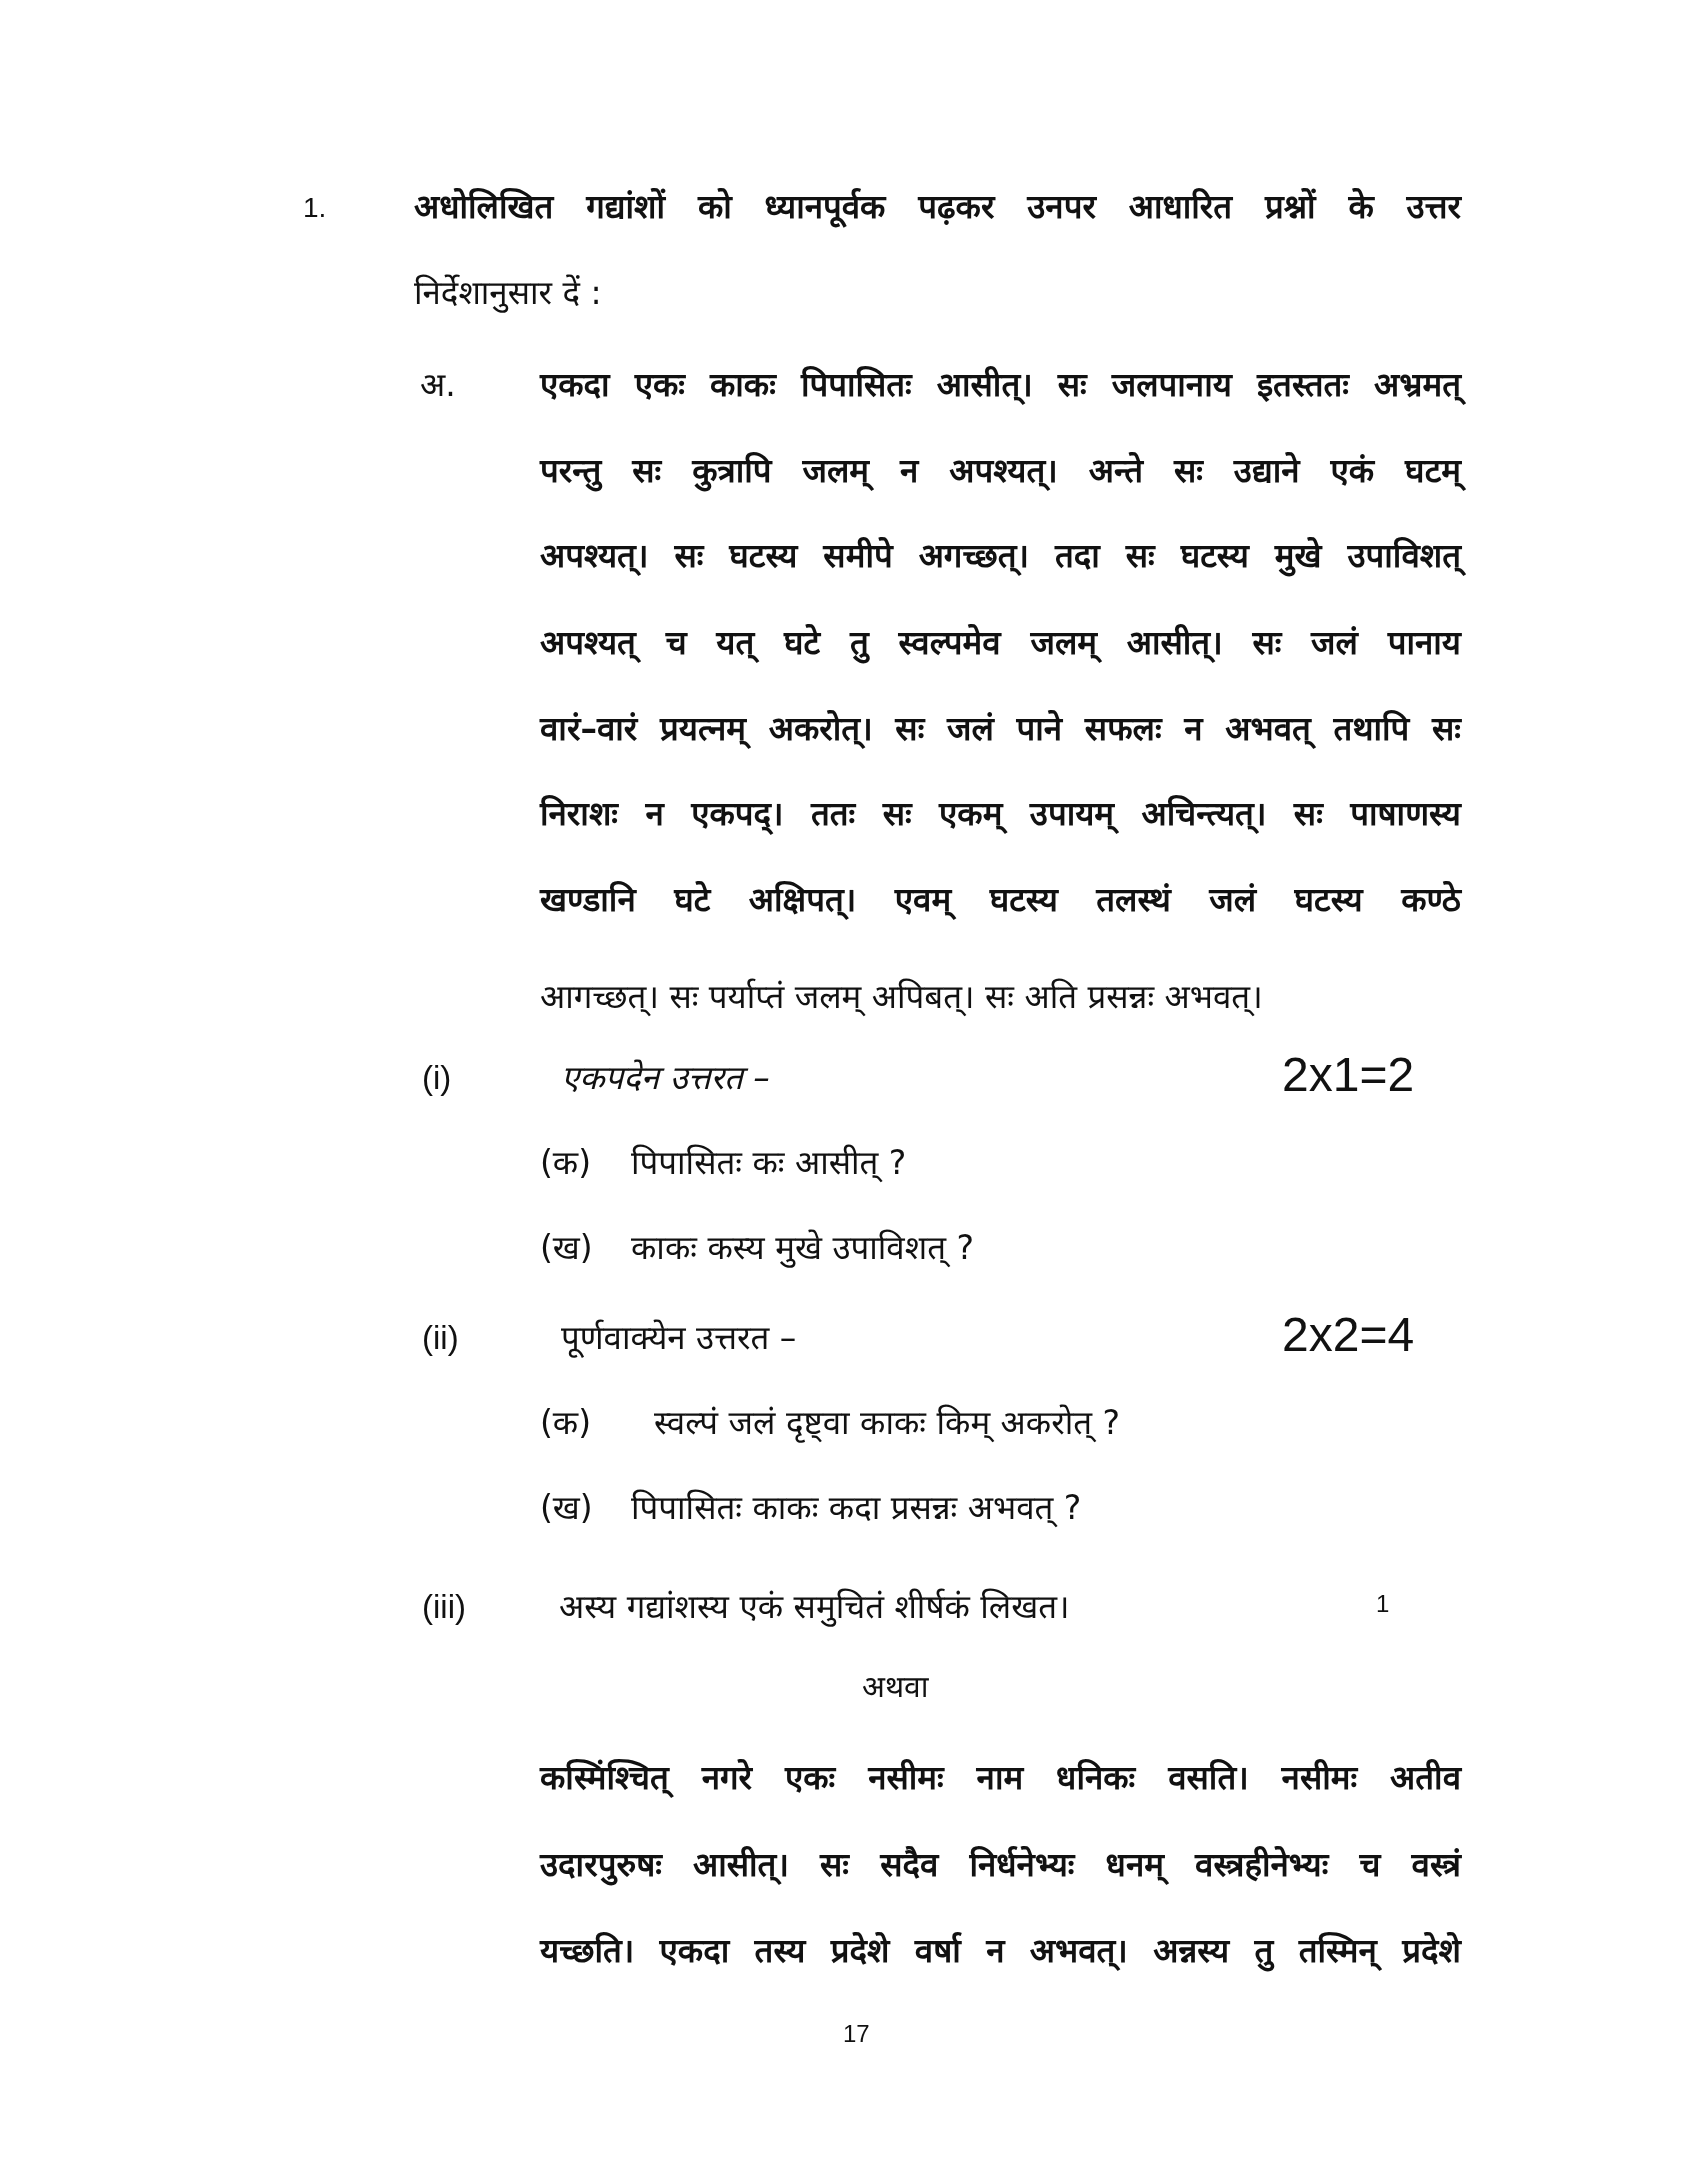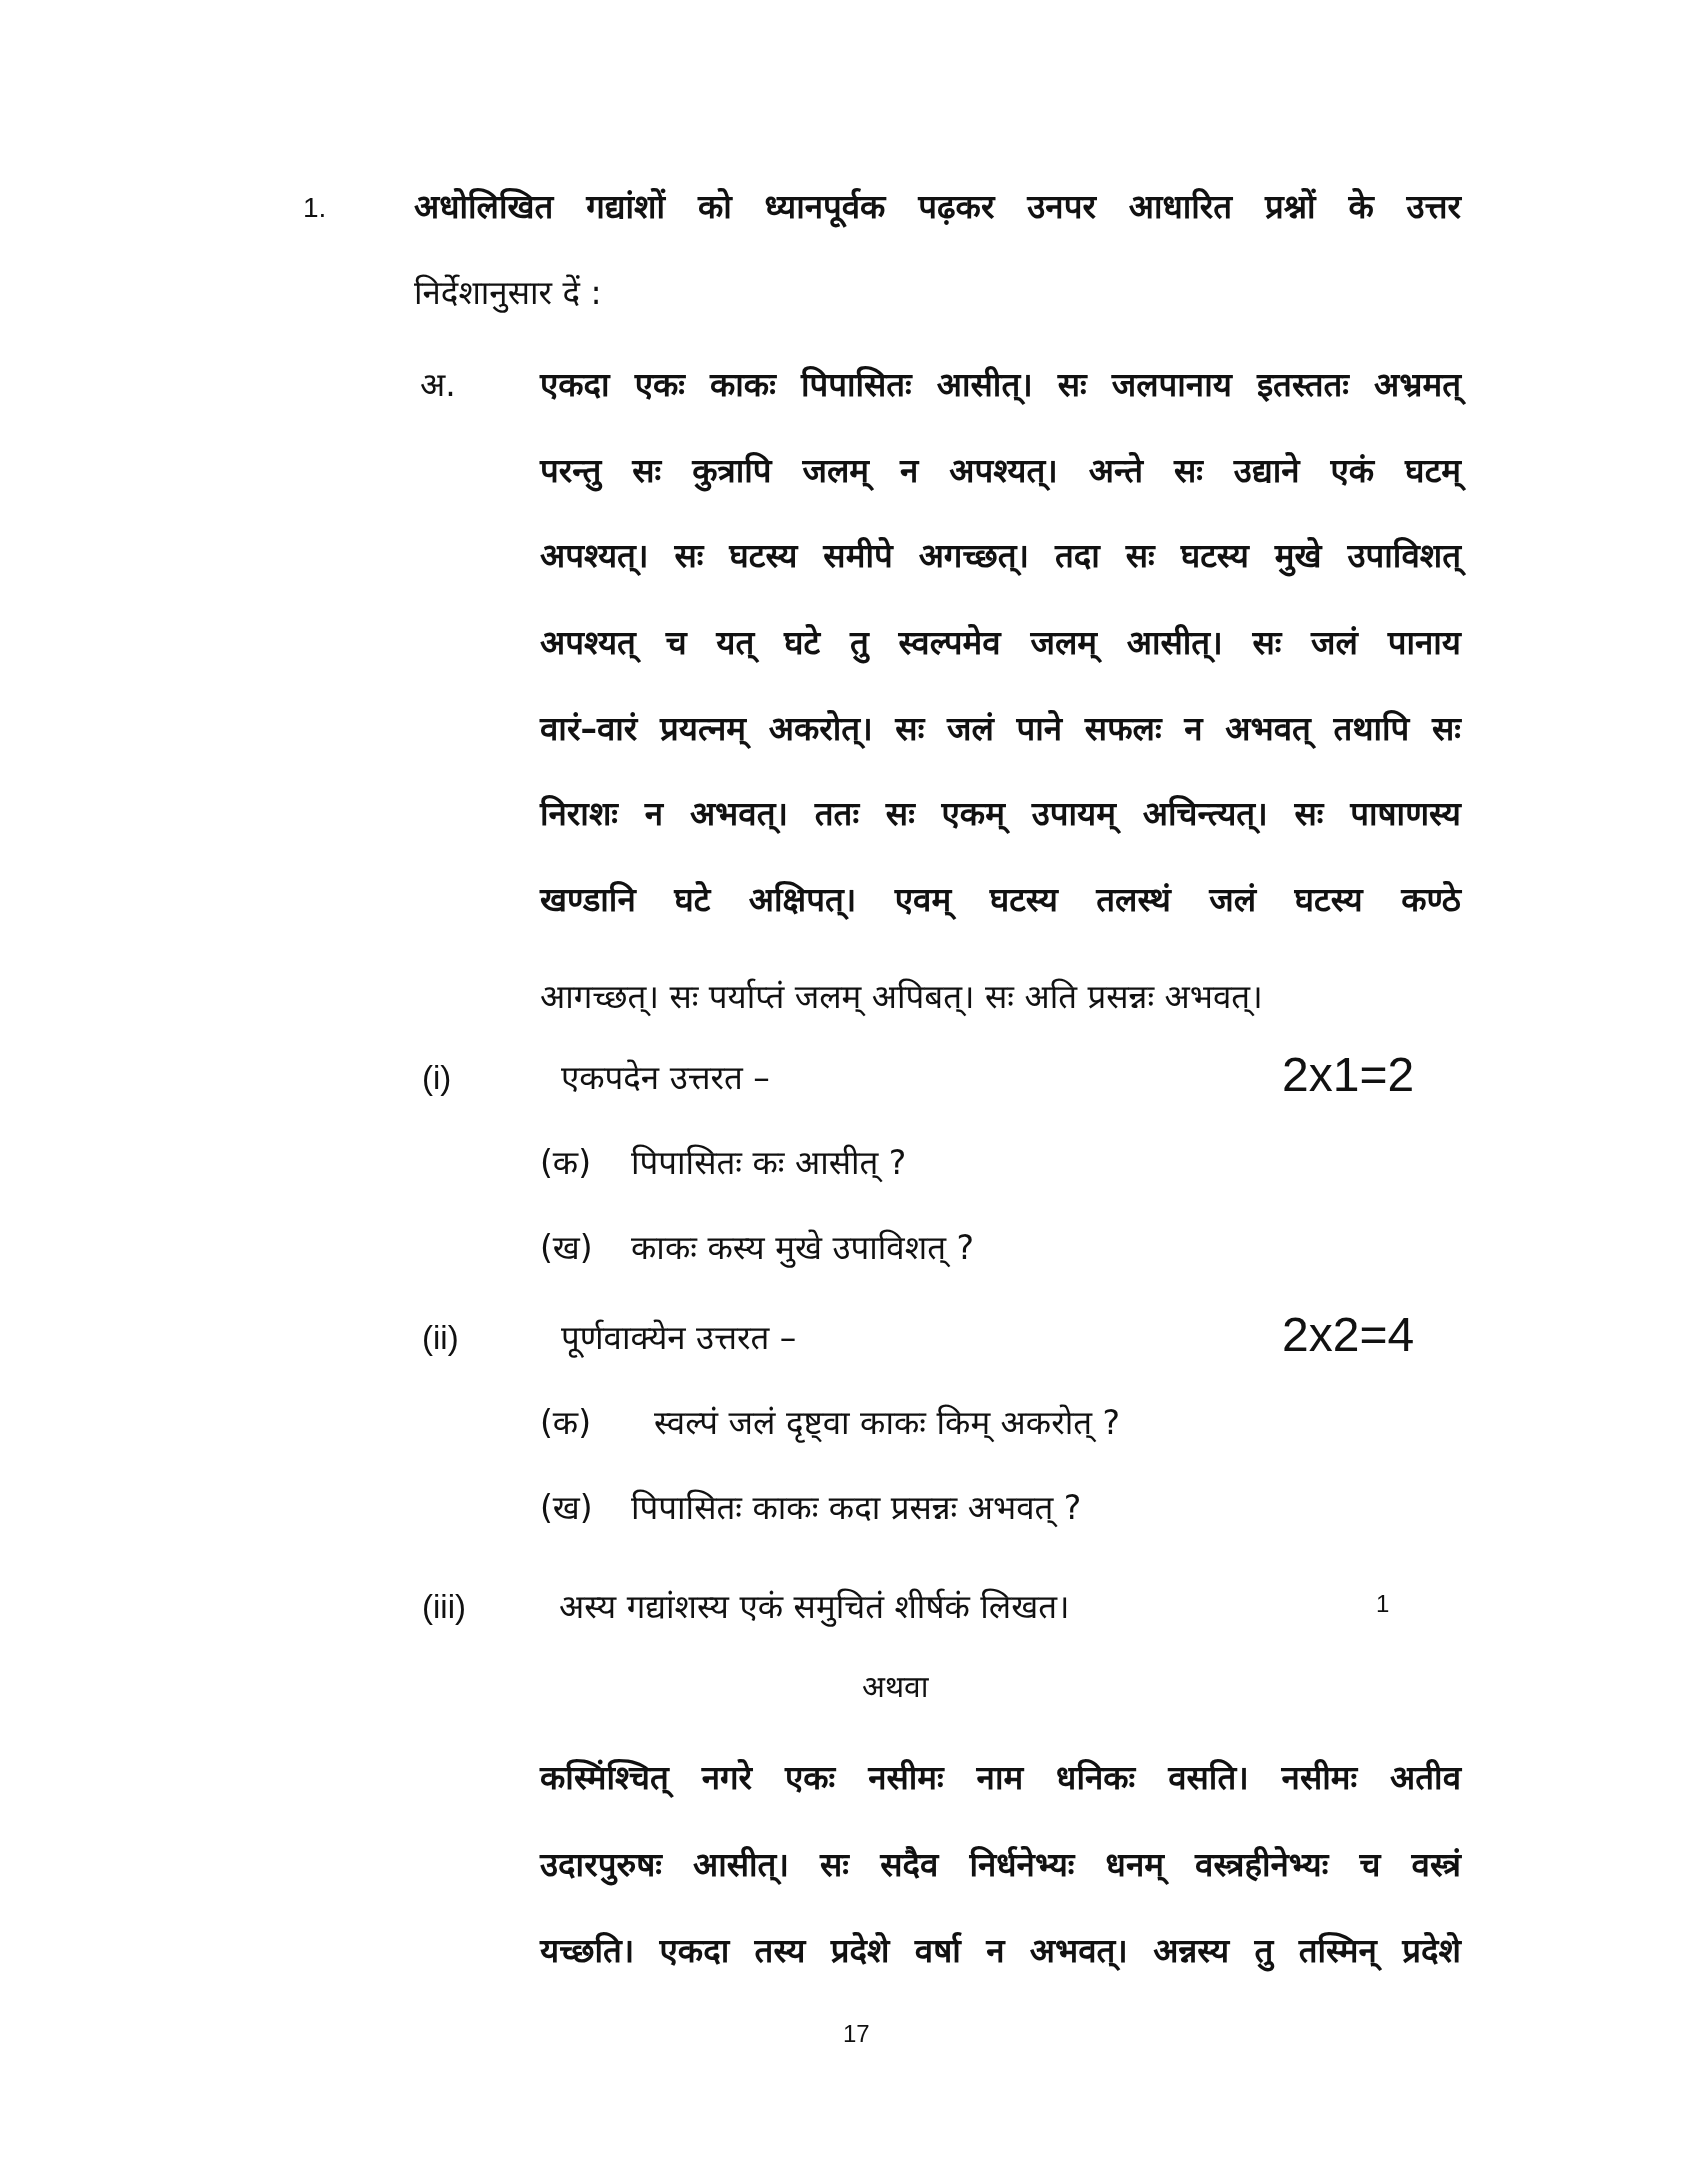--- a/index.html
+++ b/index.html
@@ -19,27 +19,27 @@
 <div class="line dev just" style="left:414px; top:206px; width:1047px;">अधोलिखित गद्यांशों को ध्यानपूर्वक पढ़कर उनपर आधारित प्रश्नों के उत्तर</div>
 <div class="line dev" style="left:414px; top:292px;">निर्देशानुसार दें :</div>
 
 <div class="line dev" style="left:420px; top:384px;">अ.</div>
 <div>
   <div class="line dev just" style="left:540px; top:384px; width:921px;">एकदा एकः काकः पिपासितः आसीत्। सः जलपानाय इतस्ततः अभ्रमत्</div>
   <div class="line dev just" style="left:540px; top:470px; width:921px;">परन्तु सः कुत्रापि जलम् न अपश्यत्। अन्ते सः उद्याने एकं घटम्</div>
   <div class="line dev just" style="left:540px; top:555px; width:921px;">अपश्यत्। सः घटस्य समीपे अगच्छत्। तदा सः घटस्य मुखे उपाविशत्</div>
   <div class="line dev just" style="left:540px; top:642px; width:921px;">अपश्यत् च यत् घटे तु स्वल्पमेव जलम् आसीत्। सः जलं पानाय</div>
   <div class="line dev just" style="left:540px; top:728px; width:921px;">वारं–वारं प्रयत्नम् अकरोत्। सः जलं पाने सफलः न अभवत् तथापि सः</div>
-  <div class="line dev just" style="left:540px; top:813px; width:921px;">निराशः न अभवत्। ततः सः एकम् उपायम् अचिन्त्यत्। सः पाषाणस्य</div>
+  <div class="line dev just" style="left:540px; top:813px; width:921px;">निराशः न एकपद्। ततः सः एकम् उपायम् अचिन्त्यत्। सः पाषाणस्य</div>
   <div class="line dev just" style="left:540px; top:899px; width:921px;">खण्डानि घटे अक्षिपत्। एवम् घटस्य तलस्थं जलं घटस्य कण्ठे</div>
   <div class="line dev" style="left:540px; top:996px;">आगच्छत्। सः पर्याप्तं जलम् अपिबत्। सः अति प्रसन्नः अभवत्।</div>
 </div>
 
 <div class="line dev num" style="left:422px; top:1077px;">(i)</div>
-<div class="line dev" style="left:561px; top:1077px;">एकपदेन उत्तरत –</div>
+<div class="line dev" style="left:561px; top:1077px;font-style:italic;">एकपदेन उत्तरत –</div>
 <div class="line marks" style="left:1282px; top:1075px;">2x1=2</div>
 <div class="line dev" style="left:540px; top:1162px;">(क)</div>
 <div class="line dev" style="left:631px; top:1162px;">पिपासितः कः आसीत् ?</div>
 <div class="line dev" style="left:540px; top:1247px;">(ख)</div>
 <div class="line dev" style="left:631px; top:1247px;">काकः कस्य मुखे उपाविशत् ?</div>
 
 <div class="line dev num" style="left:422px; top:1337px;">(ii)</div>
 <div class="line dev" style="left:561px; top:1337px;">पूर्णवाक्येन उत्तरत –</div>
 <div class="line marks" style="left:1282px; top:1335px;">2x2=4</div>
 <div class="line dev" style="left:540px; top:1422px;">(क)</div>

